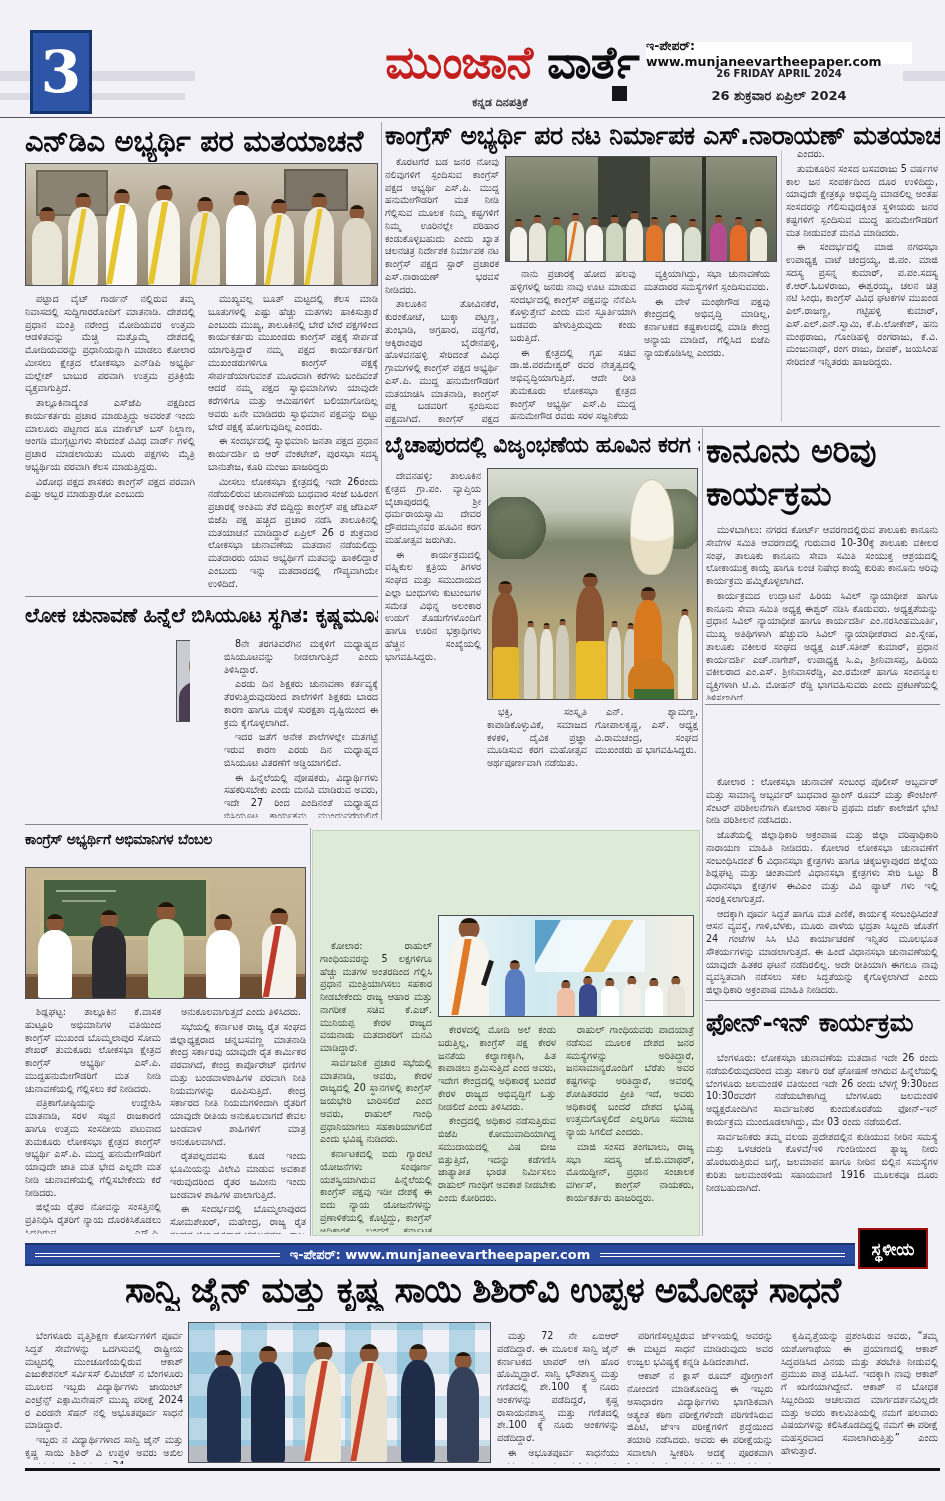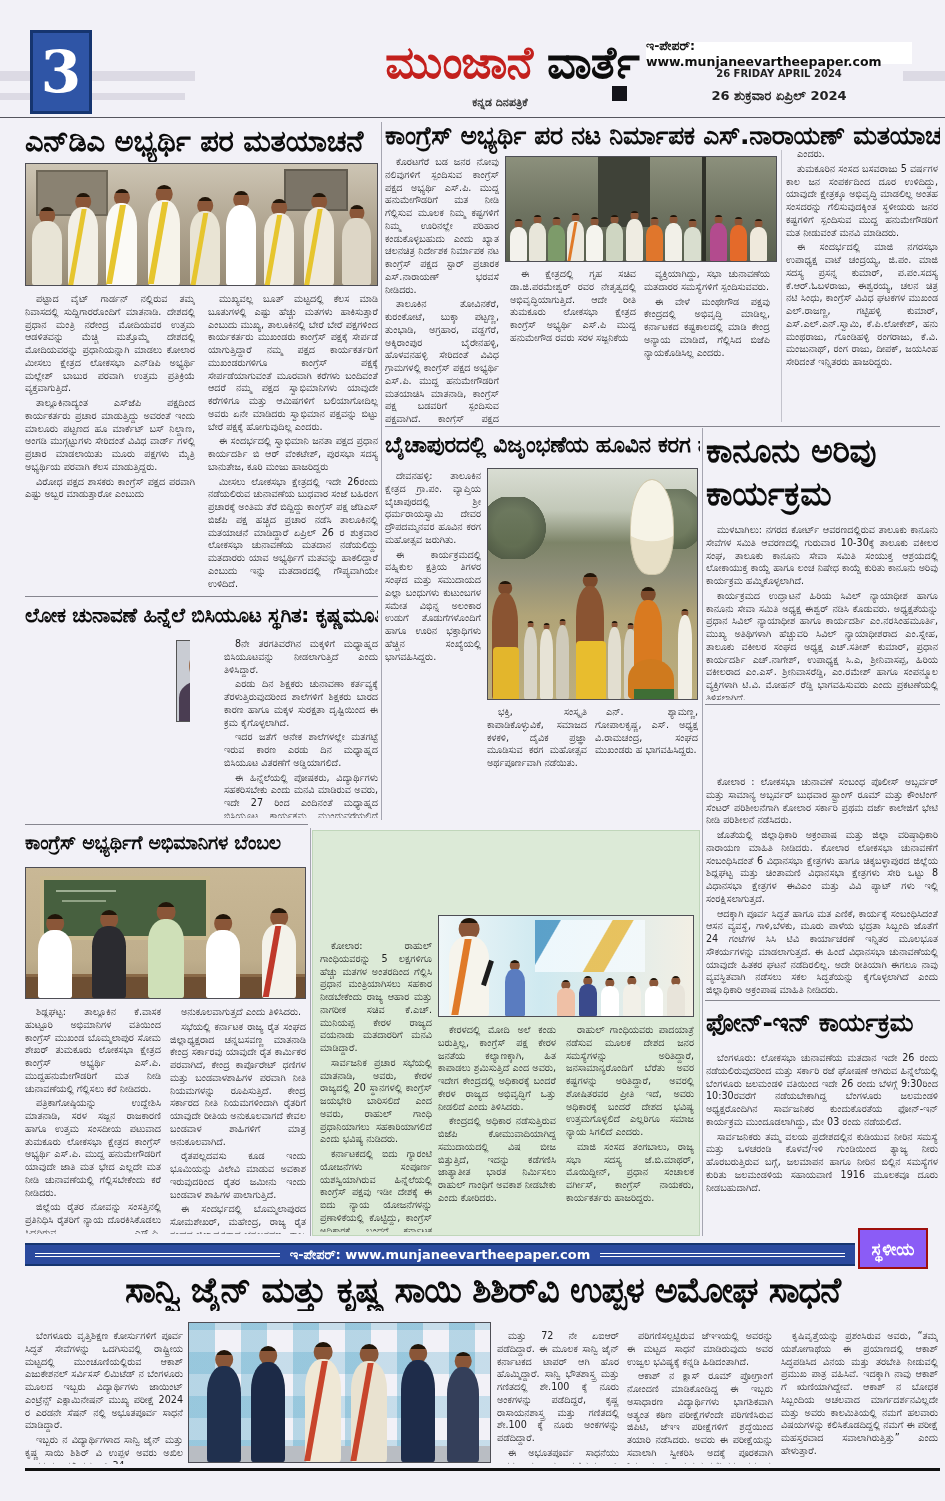--- a/index.html
+++ b/index.html
@@ -39,21 +39,21 @@
   .dateline{position:absolute;left:646px;width:266px;text-align:center;font-weight:bold;color:#222;}
   .greybar{position:absolute;background:#dcdae4;}
   
   .greenbox{position:absolute;left:312px;top:830px;width:388px;height:406px;
      background:#dcead7;border:1px solid #c0d6ba;}
   
   .bluebar{position:absolute;left:25px;top:1243px;width:830px;height:23px;background:#2b4a9e;
      border-top:2px solid #16356f;border-bottom:2px solid #16356f;display:flex;align-items:center;
      color:#fff;font-weight:bold;font-size:13px;}
   .bluebar .ln{flex:1;height:4px;border-top:1px solid #fff;border-bottom:1px solid #fff;margin:0 10px;}
-  .badge{position:absolute;left:858px;top:1228px;width:70px;height:41px;background:#8b5cf6;
+  .badge{position:absolute;left:858px;top:1228px;width:70px;height:41px;background:#000000;
      border:2px solid #9e0f0c;color:#fff;font-weight:bold;font-size:17px;display:flex;
      align-items:center;justify-content:center;}
   .bigfoot{position:absolute;left:25px;top:1270px;width:915px;text-align:center;font-weight:bold;
      font-size:35px;letter-spacing:-1px;white-space:nowrap;overflow:hidden;color:#0b0b0b;}
   .blackline{position:absolute;left:25px;top:1468px;width:915px;height:3px;background:#111;}
   .floatpic{float:right;width:54px;height:82px;margin:2px -40px 3px 4px;border:1px solid #555;
      background:#c9ccd3;position:relative;overflow:hidden;}
   .floatpic .hd{position:absolute;left:12px;top:8px;width:30px;height:34px;border-radius:50%;
      background:linear-gradient(#17100a 26%,#9c6b4a 27%);}
   .floatpic .sh{position:absolute;left:2px;top:40px;width:50px;height:42px;border-radius:40% 40% 0 0;
@@ -142,20 +142,21 @@
     <i class="pn" style="--x:178px;--w:17px;--h:42px;--c:#d9decf;"></i>
     <i class="pn" style="--x:204px;--w:17px;--h:46px;--c:#b34b8e;"></i>
     <i class="pn" style="--x:224px;--w:17px;--h:44px;--c:#e46a2a;"></i>
     <i class="pn" style="--x:244px;--w:17px;--h:42px;--c:#efe9dc;"></i>
   </div>
   <div class="col" style="left:385px;top:156px;width:114px;height:268px;">
       <p>ಕೊರಟಗೆರೆ ಬಡ ಜನರ ನೋವು ನಲಿವುಗಳಿಗೆ ಸ್ಪಂದಿಸುವ ಕಾಂಗ್ರೆಸ್ ಪಕ್ಷದ ಅಭ್ಯರ್ಥಿ ಎಸ್.ಪಿ. ಮುದ್ದ ಹನುಮೇಗೌಡರಿಗೆ ಮತ ನೀಡಿ ಗೆಲ್ಲಿಸುವ ಮೂಲಕ ನಿಮ್ಮ ಕಷ್ಟಗಳಿಗೆ ನಿಮ್ಮ ಊರಿನಲ್ಲೇ ಪರಿಹಾರ ಕಂಡುಕೊಳ್ಳಬಹುದು ಎಂದು ಖ್ಯಾತ ಚಲನಚಿತ್ರ ನಿರ್ದೇಶಕ ನಿರ್ಮಾಪಕ ನಟ ಕಾಂಗ್ರೆಸ್ ಪಕ್ಷದ ಸ್ಟಾರ್ ಪ್ರಚಾರಕ ಎಸ್.ನಾರಾಯಣ್ ಭರವಸೆ ನೀಡಿದರು.</p>
       <p>ತಾಲೂಕಿನ ತೋವಿನಕೆರೆ, ಕುರಂಕೋಟೆ, ಬುಕ್ಕಾ ಪಟ್ಟಣ್ಣ, ತುಂಭಾಡಿ, ಅಗ್ರಹಾರ, ವಡ್ಡಗೆರೆ, ಅಕ್ಕಿರಾಂಪುರ ಬೈರೇನಹಳ್ಳಿ, ಹೊಳವನಹಳ್ಳಿ ಸೇರಿದಂತೆ ವಿವಿಧ ಗ್ರಾಮಗಳಲ್ಲಿ ಕಾಂಗ್ರೆಸ್ ಪಕ್ಷದ ಅಭ್ಯರ್ಥಿ ಎಸ್.ಪಿ. ಮುದ್ದ ಹನುಮೇಗೌಡರಿಗೆ ಮತಯಾಚಿಸಿ ಮಾತನಾಡಿ, ಕಾಂಗ್ರೆಸ್ ಪಕ್ಷ ಬಡವರಿಗೆ ಸ್ಪಂದಿಸುವ ಪಕ್ಷವಾಗಿದೆ. ಕಾಂಗ್ರೆಸ್ ಪಕ್ಷದ ಮುಖ್ಯಮಂತ್ರಿ ಸಿದ್ದರಾಮಯ್ಯ ನೇತೃತ್ವದ ಸರ್ಕಾರದಲ್ಲಿ ಜಾರಿ ಮಾಡಿರುವ 5 ಗ್ಯಾರಂಟಿಗಳು ಇಂದು ಬಡವರ ಕಂಬನಿ ಹೊರೆಸುತ್ತಿದೆ.</p>
     </div>
   <div class="col" style="left:510px;top:268px;width:126px;height:156px;">
+      <p>ನಾನು ಪ್ರಚಾರಕ್ಕೆ ಹೋದ ಹಲವು ಹಳ್ಳಿಗಳಲ್ಲಿ ಜನರು ನಾವು ಊಟ ಮಾಡುವ ಸಂದರ್ಭದಲ್ಲಿ ಕಾಂಗ್ರೆಸ್ ಪಕ್ಷವನ್ನು ನೆನೆಪಿಸಿ ಕೊಳ್ಳುತ್ತೇವೆ ಎಂದು ಮನ ಸ್ಫೂರ್ತಿಯಾಗಿ ಬಡವರು ಹೇಳುತ್ತಿರುವುದು ಕಂಡು ಬರುತ್ತಿದೆ.</p>
       <p>ಈ ಕ್ಷೇತ್ರದಲ್ಲಿ ಗೃಹ ಸಚಿವ ಡಾ.ಜಿ.ಪರಮೇಶ್ವರ್ ರವರ ನೇತೃತ್ವದಲ್ಲಿ ಅಭಿವೃದ್ಧಿಯಾಗುತ್ತಿದೆ. ಆದೇ ರೀತಿ ತುಮಕೂರು ಲೋಕಸಭಾ ಕ್ಷೇತ್ರದ ಕಾಂಗ್ರೆಸ್ ಅಭ್ಯರ್ಥಿ ಎಸ್.ಪಿ ಮುದ್ದ ಹನುಮೇಗೌಡ ರವರು ಸರಳ ಸಜ್ಜನಿಕೆಯ</p>
     </div>
   <div class="col" style="left:644px;top:268px;width:126px;height:156px;">
       <p>ವ್ಯಕ್ತಿಯಾಗಿದ್ದು, ಸಭಾ ಚುನಾವಣೆಯ ಮತದಾರರ ಸಮಸ್ಯೆಗಳಿಗೆ ಸ್ಪಂದಿಸುವವರು.</p>
       <p>ಈ ವೇಳೆ ಮಂಥೇಗೌಡ ಪಕ್ಷವು ಕೇಂದ್ರದಲ್ಲಿ ಅಭಿವೃದ್ಧಿ ಮಾಡಿಲ್ಲ, ಕರ್ನಾಟಕದ ಕಷ್ಟಕಾಲದಲ್ಲಿ ಮಾಡಿ ಕೇಂದ್ರ ಅನ್ಯಾಯ ಮಾಡಿದೆ, ಗೆಲ್ಲಿಸಿದ ಬಿಜೆಪಿ ನ್ಯಾಯಕೊಡಿಸಿಲ್ಲ ಎಂದರು.</p>
     </div>
   <div class="col" style="left:786px;top:148px;width:152px;height:276px;">
       <p>ಎಂದರು.</p>
       <p>ತುಮಕೂರಿನ ಸಂಸದ ಬಸವರಾಜು 5 ವರ್ಷಗಳ ಕಾಲ ಜನ ಸಂಪರ್ಕದಿಂದ ದೂರ ಉಳಿದಿದ್ದು, ಯಾವುದೇ ಕ್ಷೇತ್ರಕ್ಕೂ ಅಭಿವೃದ್ಧಿ ಮಾಡಲಿಲ್ಲ ಅಂತಹ ಸಂಸದರನ್ನು ಗೆಲಿಸುವುದಕ್ಕಿಂತ ಸ್ಥಳೀಯರು ಜನರ ಕಷ್ಟಗಳಿಗೆ ಸ್ಪಂದಿಸುವ ಮುದ್ದ ಹನುಮೇಗೌಡರಿಗೆ ಮತ ನೀಡುವಂತೆ ಮನವಿ ಮಾಡಿದರು.</p>
       <p>ಈ ಸಂದರ್ಭದಲ್ಲಿ ಮಾಜಿ ನಗರಸಭಾ ಉಪಾಧ್ಯಕ್ಷ ವಾಟೆ ಚಂದ್ರಯ್ಯ, ಜಿ.ಪಂ. ಮಾಜಿ ಸದಸ್ಯ ಪ್ರಸನ್ನ ಕುಮಾರ್, ಪ.ಪಂ.ಸದಸ್ಯ ಕೆ.ಆರ್.ಓಬಳರಾಜು, ಈಶ್ವರಯ್ಯ, ಚಲನ ಚಿತ್ರ ನಟಿ ಸಿಂಧು, ಕಾಂಗ್ರೆಸ್ ವಿವಿಧ ಘಟಕಗಳ ಮುಖಂಡ ಎಲ್.ರಾಜಣ್ಣ, ಗಟ್ಟಿಹಳ್ಳಿ ಕುಮಾರ್, ಎಸ್.ಎಲ್.ಎನ್.ಸ್ವಾಮಿ, ಕೆ.ಪಿ.ಲೋಕೇಶ್, ಹನು ಮಂಥರಾಜು, ಗೊಂಡಿಹಳ್ಳಿ ರಂಗರಾಜು, ಕೆ.ವಿ. ಮಂಜುನಾಥ್, ರಂಗ ರಾಜು, ದೀಪಕ್, ಜಯಸಿಂಹ ಸೇರಿದಂತೆ ಇನ್ನಿತರರು ಹಾಜರಿದ್ದರು.</p>
@@ -226,21 +227,21 @@
       </div>
   </div>
   <div class="col" style="left:224px;top:638px;width:154px;height:180px;">
       <p>8ನೇ ತರಗತಿವರೆಗಿನ ಮಕ್ಕಳಿಗೆ ಮಧ್ಯಾಹ್ನದ ಬಿಸಿಯೂಟವನ್ನು ನೀಡಲಾಗುತ್ತಿದೆ ಎಂದು ತಿಳಿಸಿದ್ದಾರೆ.</p>
       <p>ಎರಡು ದಿನ ಶಿಕ್ಷಕರು ಚುನಾವಣಾ ಕರ್ತವ್ಯಕ್ಕೆ ತೆರಳುತ್ತಿರುವುದರಿಂದ ಶಾಲೆಗಳಿಗೆ ಶಿಕ್ಷಕರು ಬಾರದ ಕಾರಣ ಹಾಗೂ ಮಕ್ಕಳ ಸುರಕ್ಷತಾ ದೃಷ್ಟಿಯಿಂದ ಈ ಕ್ರಮ ಕೈಗೊಳ್ಳಲಾಗಿದೆ.</p>
       <p>ಇದರ ಜತೆಗೆ ಅನೇಕ ಶಾಲೆಗಳಲ್ಲೇ ಮತಗಟ್ಟೆ ಇರುವ ಕಾರಣ ಎರಡು ದಿನ ಮಧ್ಯಾಹ್ನದ ಬಿಸಿಯೂಟ ವಿತರಣೆಗೆ ಅಡ್ಡಿಯಾಗಲಿದೆ.</p>
       <p>ಈ ಹಿನ್ನೆಲೆಯಲ್ಲಿ ಪೋಷಕರು, ವಿದ್ಯಾರ್ಥಿಗಳು ಸಹಕರಿಸಬೇಕು ಎಂದು ಮನವಿ ಮಾಡಿರುವ ಅವರು, ಇದೇ 27 ರಿಂದ ಎಂದಿನಂತೆ ಮಧ್ಯಾಹ್ನದ ಬಿಸಿಯೂಟ ಕಾರ್ಯಕ್ರಮ ಮುಂದುವರೆಯಲಿದೆ ಎಂದು ತಿಳಿಸಿದ್ದಾರೆ.</p>
     </div>
   <div class="hrule" style="left:25px;top:824px;width:283px;"></div>
 
-  <div class="hl" style="left:25px;top:831px;width:283px;height:26px;font-size:19px;white-space:nowrap;">ಕಾಂಗ್ರೆಸ್ ಅಭ್ಯರ್ಥಿಗೆ ಅಭಿಮಾನಿಗಳ ಬೆಂಬಲ</div>
+  <div class="hl" style="left:25px;top:831px;width:283px;height:26px;font-size:14px;white-space:nowrap;">ಕಾಂಗ್ರೆಸ್ ಅಭ್ಯರ್ಥಿಗೆ ಅಭಿಮಾನಿಗಳ ಬೆಂಬಲ</div>
   <div class="photo" style="left:25px;top:867px;width:281px;height:132px;background:linear-gradient(180deg,#c9b896,#bfae8c 70%,#a99878);">
     <b style="left:14px;top:8px;width:170px;height:64px;background:#47603f;border:4px solid #c9b98f;"></b>
     <b style="left:30px;top:22px;width:60px;height:2px;background:#d9e4cc;opacity:.6;"></b>
     <b style="left:36px;top:32px;width:44px;height:2px;background:#d9e4cc;opacity:.5;"></b>
     <b style="left:0;bottom:0;width:281px;height:24px;background:#6e4f33;border-top:3px solid #8a6a48;"></b>
     <i class="pn" style="--x:12px;--w:34px;--h:84px;--c:#ffffff;"></i>
     <i class="pn" style="--x:66px;--w:34px;--h:88px;--c:#2b2b30;"></i>
     <i class="pn" style="--x:122px;--w:36px;--h:96px;--c:#cfe0b8;"></i>
     <i class="pn" style="--x:180px;--w:34px;--h:84px;--c:#ffffff;"></i>
     <i class="pn" style="--x:236px;--w:34px;--h:90px;--c:#f4f2ea;">

